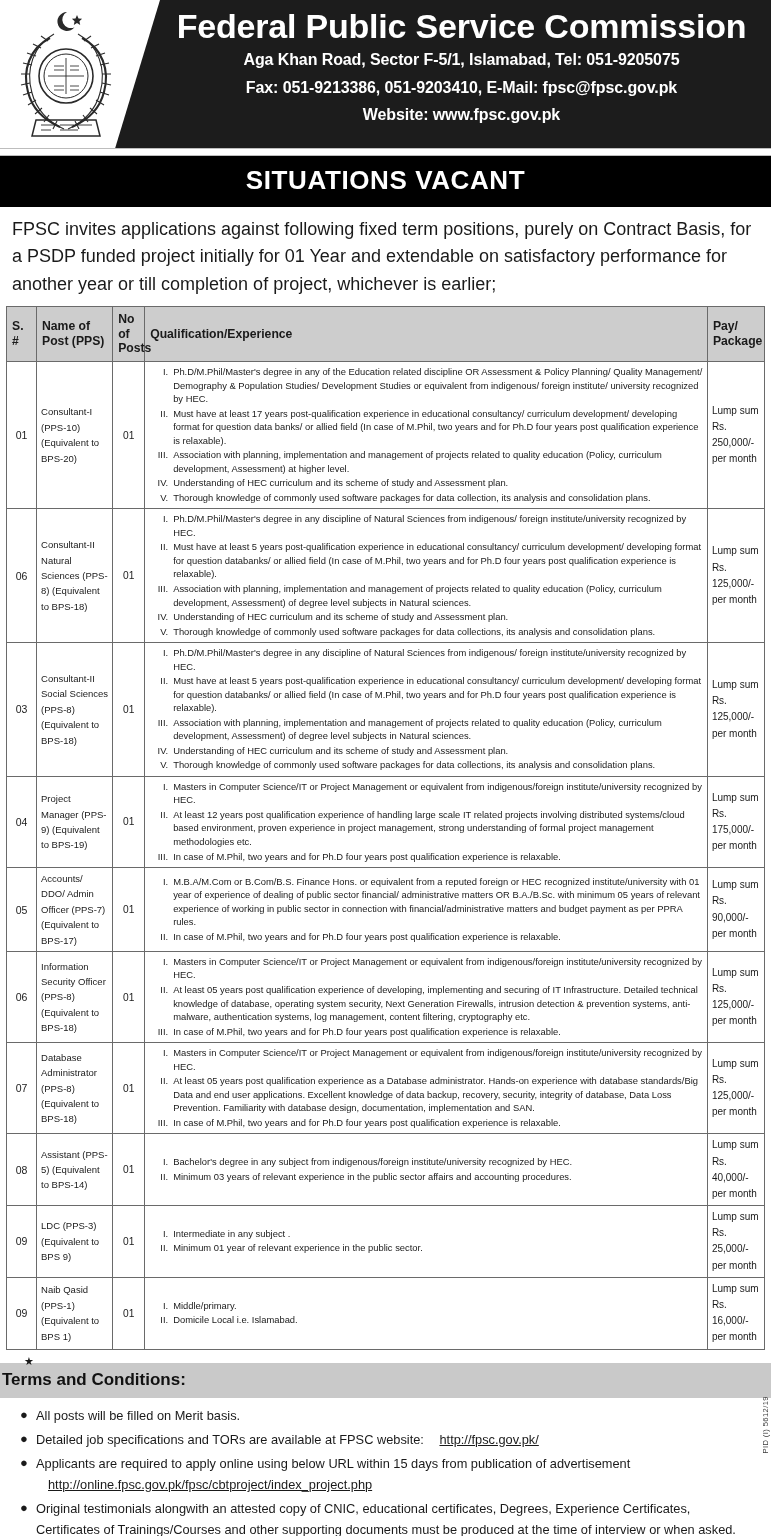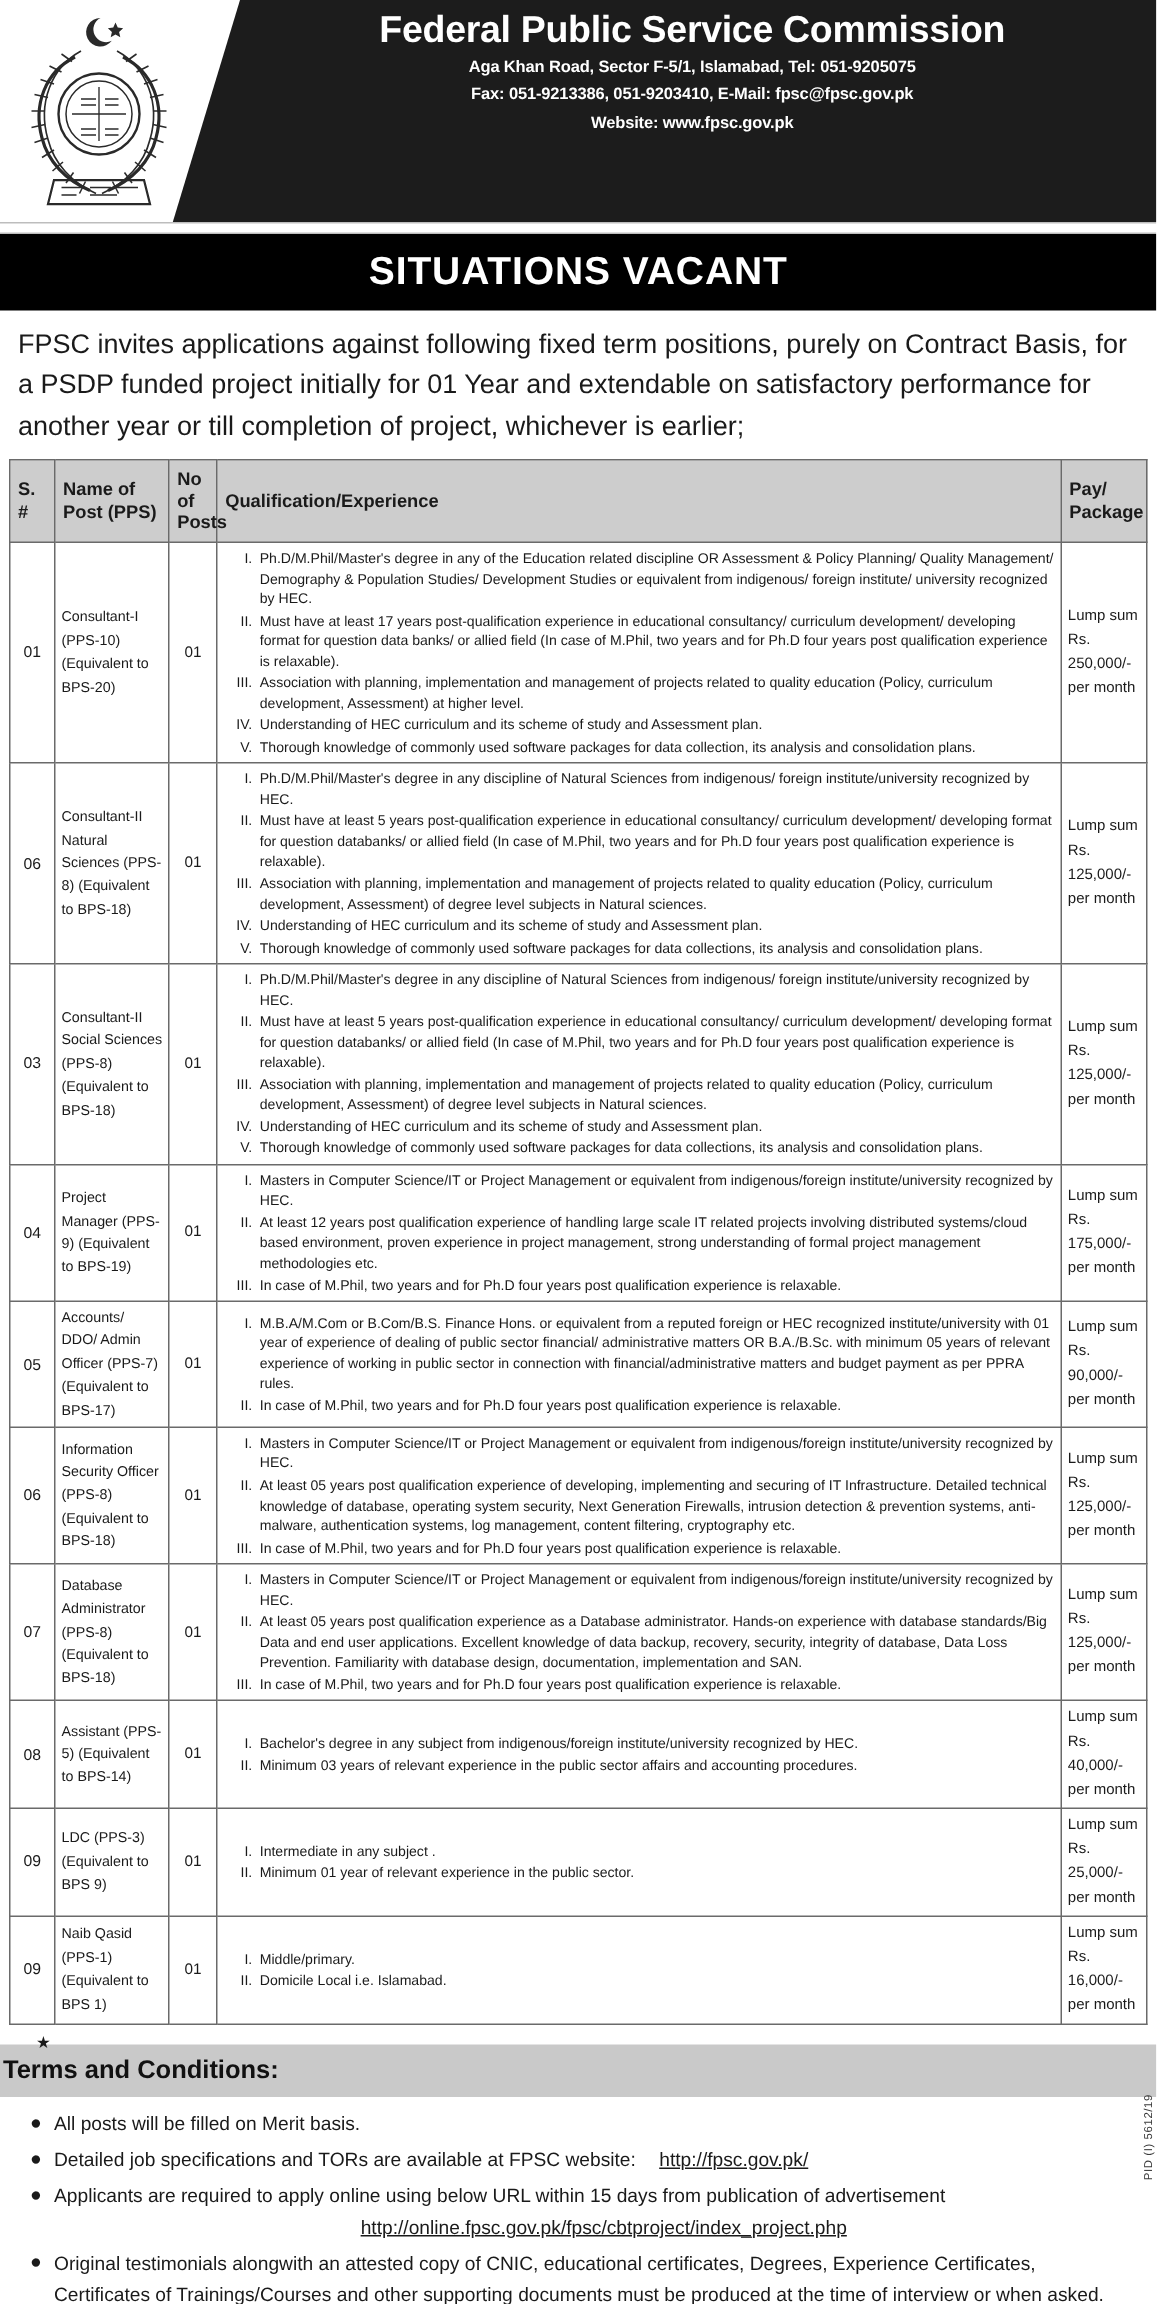--- a/index.html
+++ b/index.html
@@ -45,28 +45,28 @@
   .header-text {
     position: absolute;
     left: 160px; right: 8px; top: 0;
     height: 148px;
     text-align: center;
     color: #ffffff;
     padding-top: 6px;
     box-sizing: border-box;
   }
   .org-title {
-    font-size: 25px;
+    font-size: 34px;
     font-weight: bold;
     letter-spacing: -0.2px;
     line-height: 1.18;
     white-space: nowrap;
   }
   .org-line {
-    font-size: 11px;
+    font-size: 16px;
     font-weight: bold;
     line-height: 1.72;
     letter-spacing: -0.1px;
     white-space: nowrap;
   }
   .white-rule {
     height: 6px;
     background: #ffffff;
     border-top: 1px solid #bdbdbd;
     border-bottom: 1px solid #bdbdbd;
@@ -205,21 +205,20 @@
     line-height: 1.58;
   }
   .link {
     text-decoration: underline;
     color: #1a1a1a;
     margin-left: 12px;
   }
   .sub-link {
     display: block;
     margin-top: 1px;
-    text-align: center;
   }
 
   
   .side-code {
     position: absolute;
     right: 1px;
     top: 1396px;
     font-size: 7.6px;
     letter-spacing: 0.4px;
     color: #3a3a3a;

